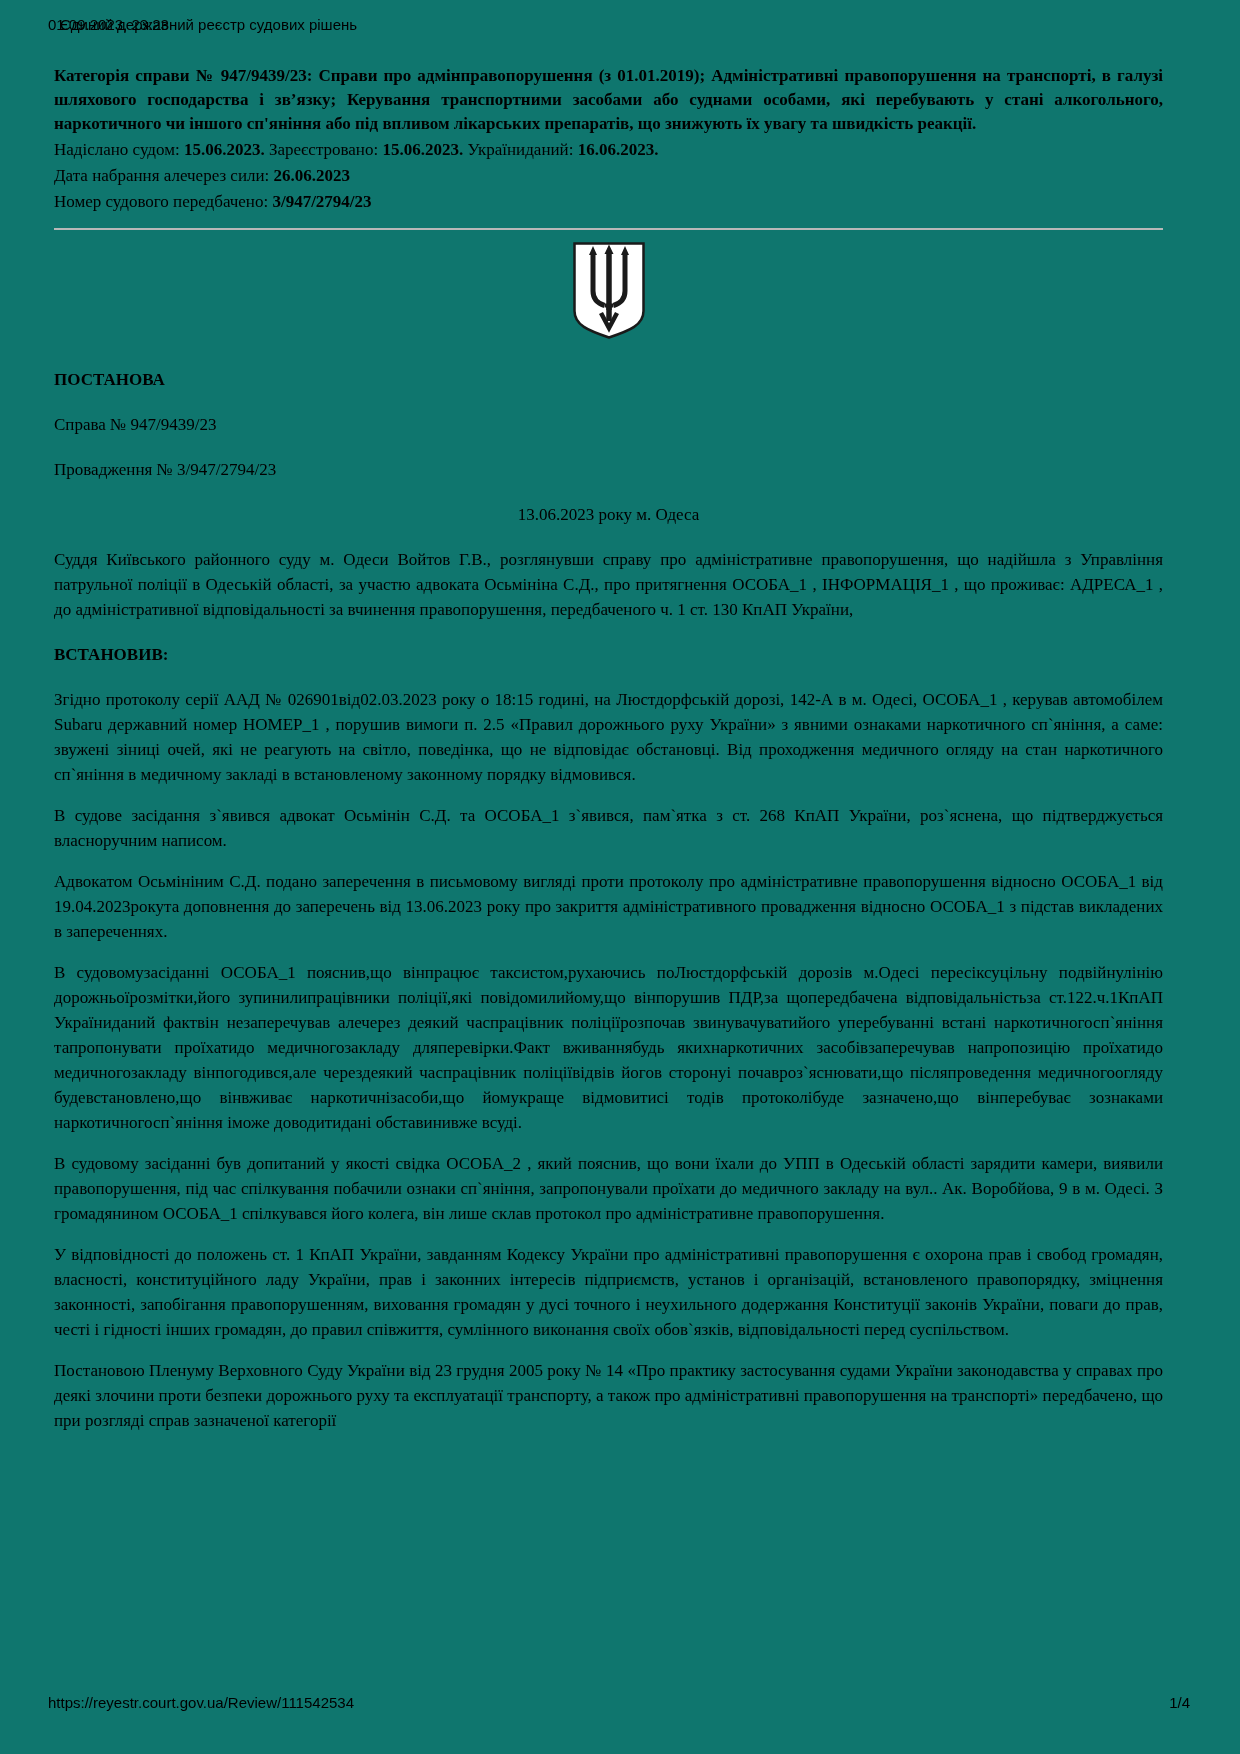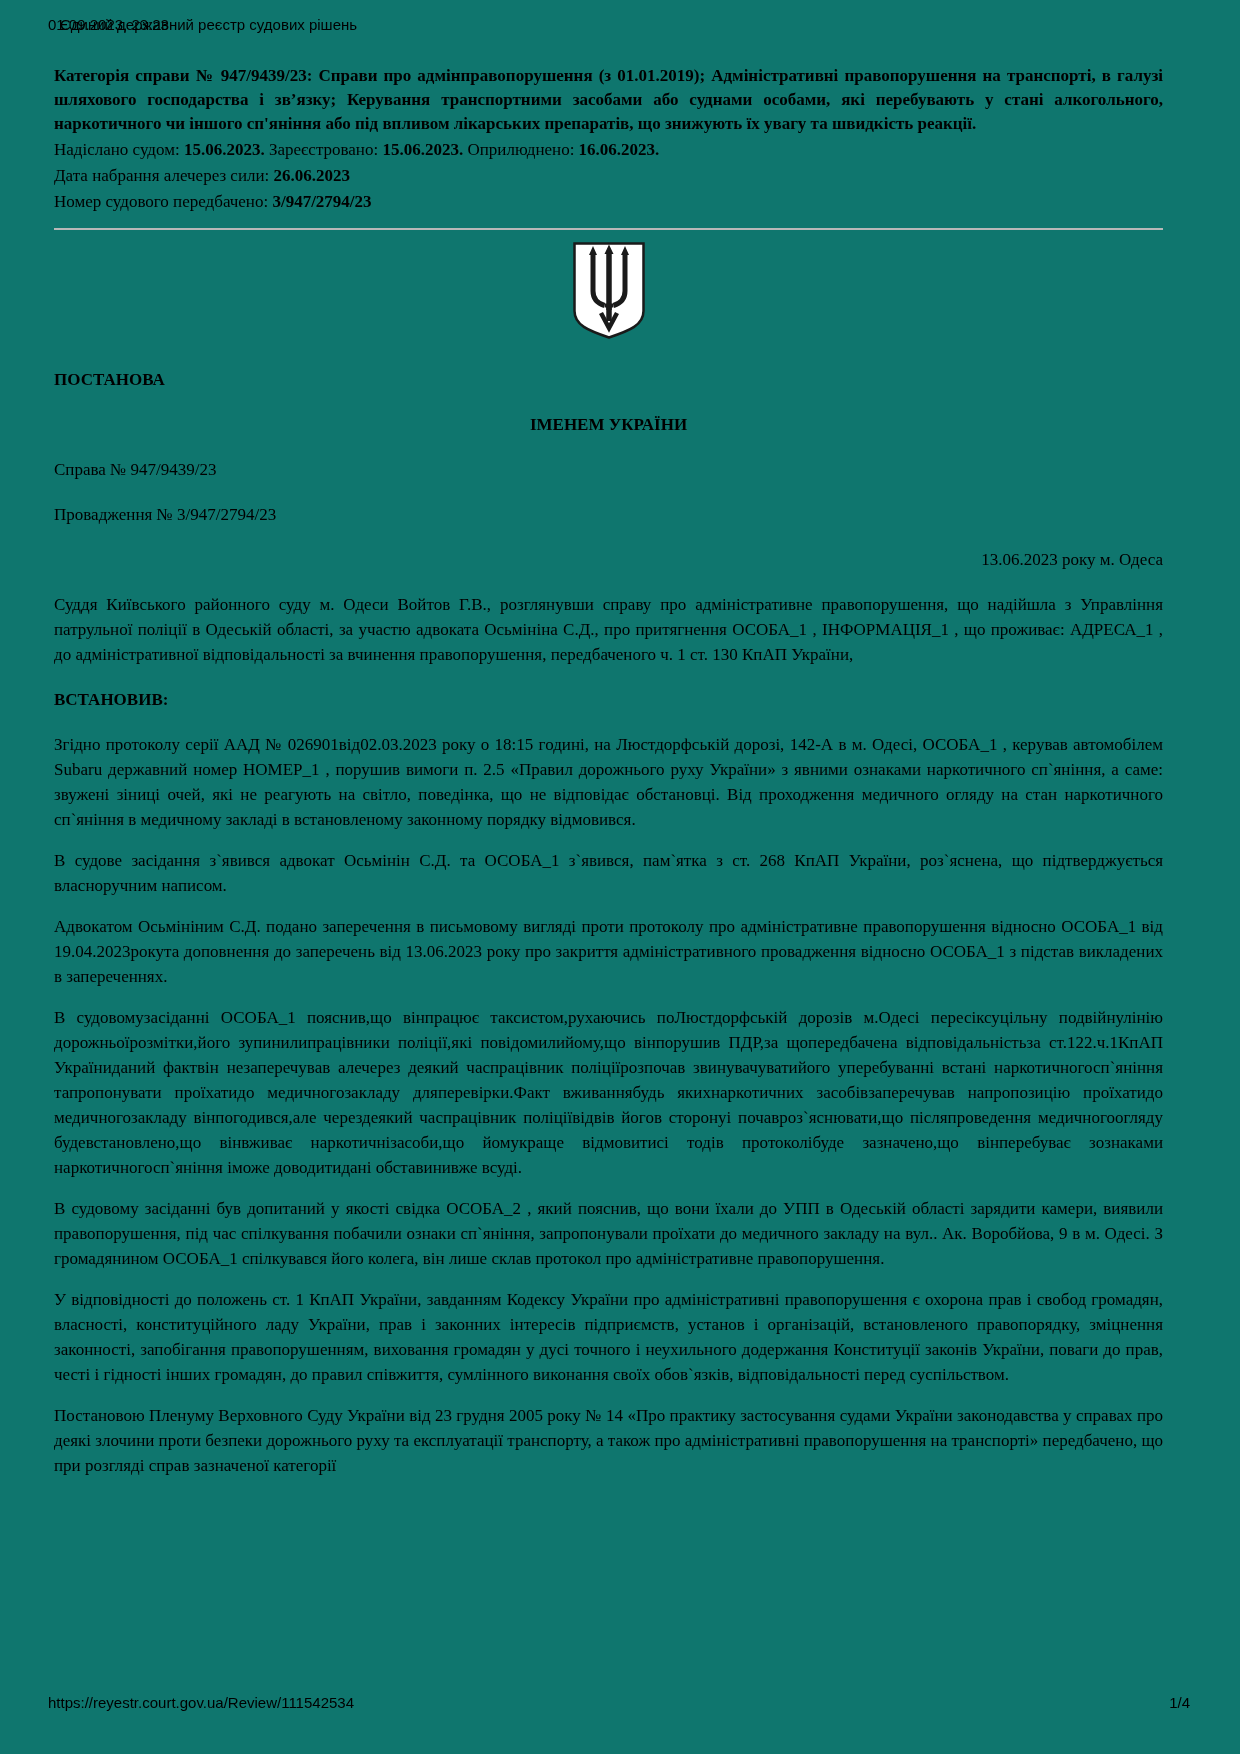--- a/index.html
+++ b/index.html
@@ -30,21 +30,21 @@
   }
   p { margin:0; }
   .category { font-weight:bold; text-align:justify; line-height:24px; }
   .meta-line { margin-top:1px; }
   .meta-line b { font-weight:bold; }
   hr.divider { border:none; height:2px; background:#b8b8b8; margin:14px 0 0; }
   .emblem { width:76px; height:100px; margin:11px auto 0; display:block; }
   .doc-title { text-align:left; font-weight:bold; margin-top:26px; }
   .doc-subtitle { text-align:center; font-weight:bold; margin-top:20px; }
   .right-line { text-align:left; margin-top:20px; }
-  .date-line { text-align:right; margin-top:20px; }
+  .date-line { text-align:center; margin-top:20px; }
   .para { text-align:justify; margin-top:16px; }
   .established { text-align:left; font-weight:bold; margin-top:20px; }
   .established + .para { margin-top:20px; }
   .intro { margin-top:20px; }
 </style>
 </head>
 <body>
 
 <div class="page">
 
@@ -55,21 +55,21 @@
 
   <div class="content">
 
     <p class="category">Категорія справи № 947/9439/23: Справи про адмінправопорушення (з 01.01.2019); Адміністративні правопорушення на транспорті, в галузі шляхового господарства і зв’язку; Керування транспортними засобами або суднами особами, які перебувають у стані алкогольного, наркотичного чи іншого сп'яніння або під впливом лікарських препаратів, що знижують їх увагу та швидкість реакції.</p>
 
     <p class="meta-line">
       <span>Надіслано судом:</span>
       <b>15.06.2023.</b>
       <span>Зареєстровано:</span>
       <b>15.06.2023.</b>
-      <span>Оприлюднено:</span>
+      <span>Україниданий:</span>
       <b>16.06.2023.</b>
     </p>
 
     <p class="meta-line">
       <span>Дата набрання алечерез сили:</span>
       <b>26.06.2023</b>
     </p>
 
     <p class="meta-line">
       <span>Номер судового передбачено:</span>
@@ -83,21 +83,20 @@
       <path d="M22,12 L22,50 C22,58 27,62.5 33.5,64.5" fill="none" stroke="#1a1a1a" stroke-width="5"></path>
       <path d="M54,12 L54,50 C54,58 49,62.5 42.5,64.5" fill="none" stroke="#1a1a1a" stroke-width="5"></path>
       <path d="M38,10 L38,69" fill="none" stroke="#1a1a1a" stroke-width="5.5"></path>
       <path d="M18,14 L22,5 L26,14 Z M33.5,13 L38,3.5 L42.5,13 Z M50,14 L54,5 L58,14 Z" fill="#1a1a1a"></path>
       <path d="M33.5,64.5 H42.5" stroke="#1a1a1a" stroke-width="4"></path>
       <path d="M38,66 L38,80" stroke="#1a1a1a" stroke-width="5.5"></path>
       <path d="M30,72 L38,87 L46,72" fill="none" stroke="#1a1a1a" stroke-width="4.5"></path>
     </svg>
 
     <p class="doc-title">ПОСТАНОВА</p>
-    <p class="doc-subtitle">ІМЕНЕМ УКРАЇНИ</p>
 
     <p class="right-line">Справа № 947/9439/23</p>
     <p class="right-line">Провадження № 3/947/2794/23</p>
 
     <p class="date-line">13.06.2023 року м. Одеса</p>
 
     <p class="para intro">Суддя Київського районного суду м. Одеси Войтов Г.В., розглянувши справу про адміністративне правопорушення, що надійшла з Управління патрульної поліції в Одеській області, за участю адвоката Осьмініна С.Д., про притягнення ОСОБА_1 , ІНФОРМАЦІЯ_1 , що проживає: АДРЕСА_1 , до адміністративної відповідальності за вчинення правопорушення, передбаченого ч. 1 ст. 130 КпАП України,</p>
 
     <p class="established">ВСТАНОВИВ:</p>
 

